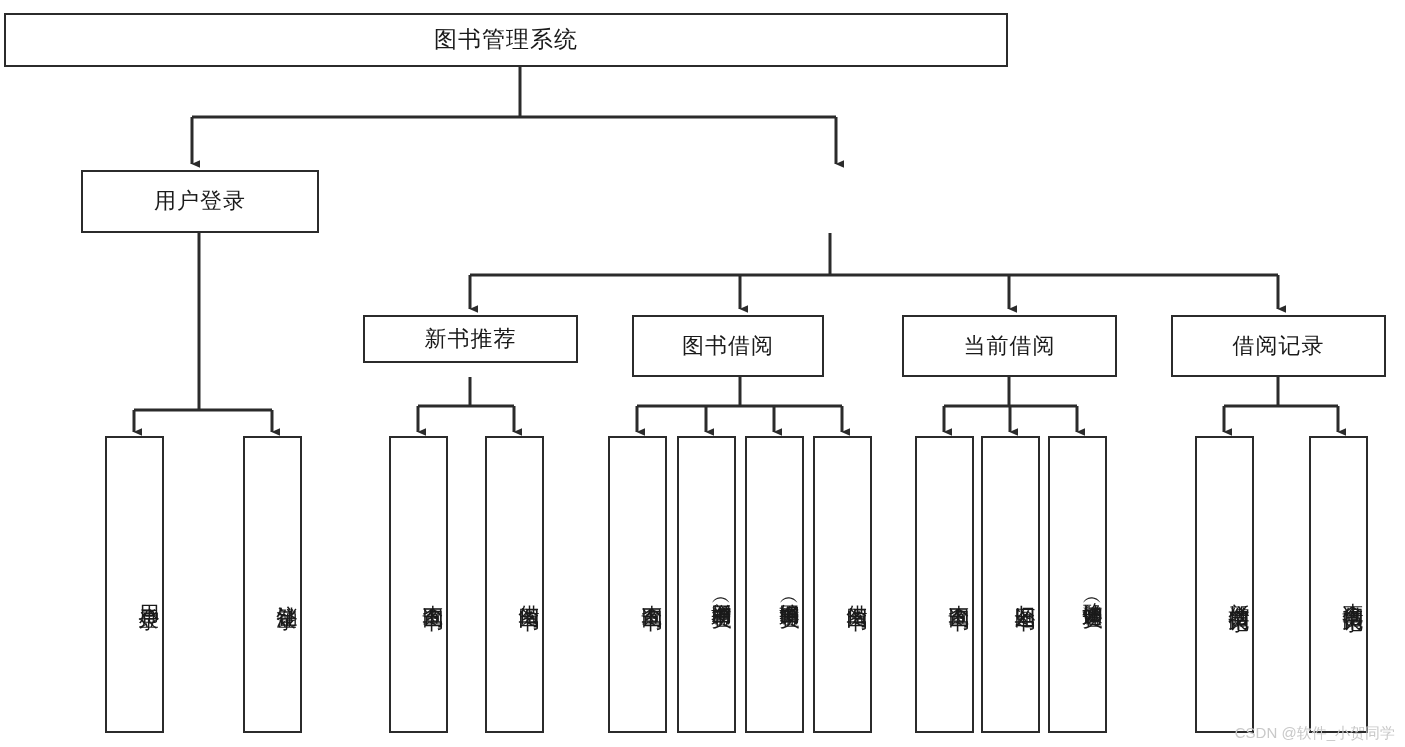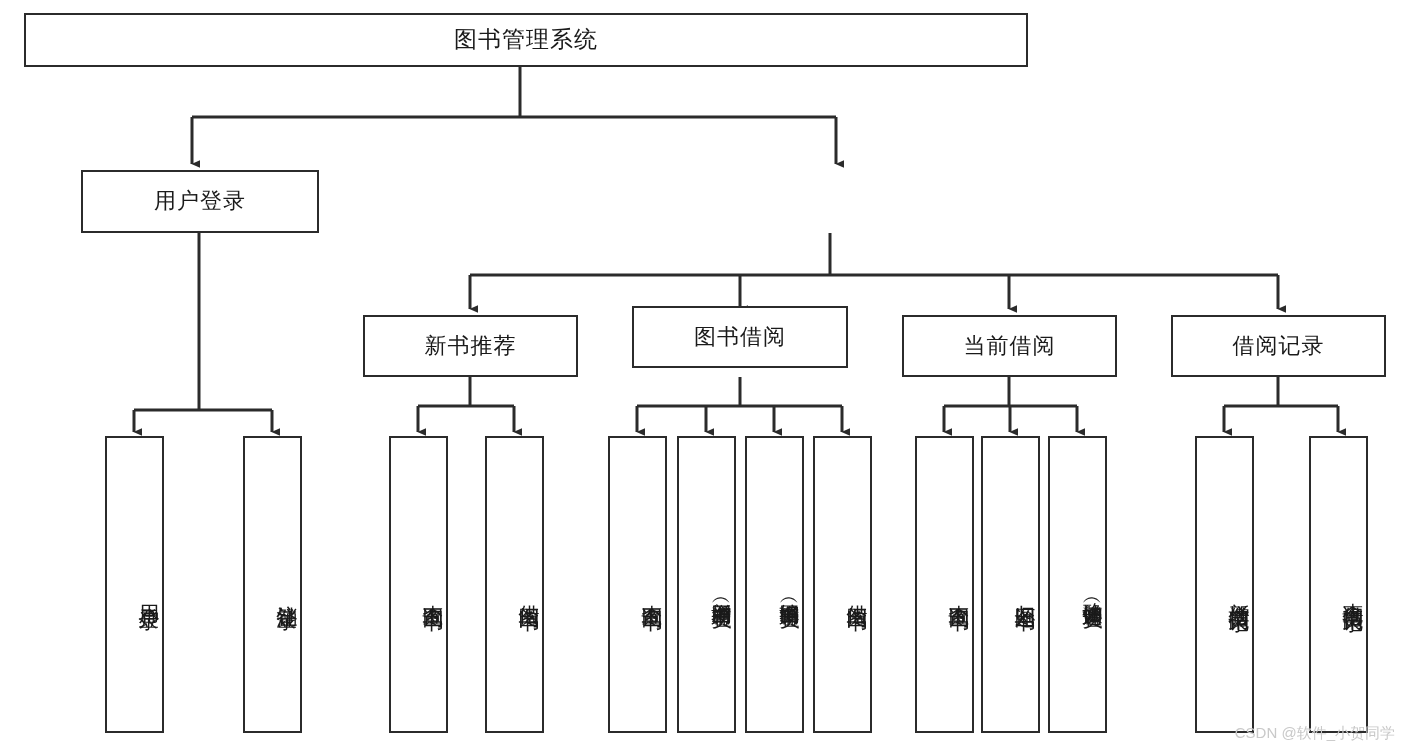--- a/index.html
+++ b/index.html
@@ -117,26 +117,26 @@
       <path d="M1010,406 L1010,432" marker-end="url(#arrowhead)"></path>
       <path d="M1077,406 L1077,432" marker-end="url(#arrowhead)"></path>
 
       <path d="M1278,377 L1278,406"></path>
       <path d="M1224,406 L1338,406"></path>
       <path d="M1224,406 L1224,432" marker-end="url(#arrowhead)"></path>
       <path d="M1338,406 L1338,432" marker-end="url(#arrowhead)"></path>
     </g>
   </svg>
 
-  <div class="node-box horizontal root" style="left:24px; top:13px; width:1004px; height:54px;">图书管理系统</div>
+  <div class="node-box horizontal root" style="left:4px; top:13px; width:1004px; height:54px;">图书管理系统</div>
 
   <div class="node-box horizontal" style="left:81px; top:170px; width:238px; height:63px;">用户登录</div>
 
-  <div class="node-box horizontal" style="left:363px; top:315px; width:215px; height:62px;">新书推荐</div>
-  <div class="node-box horizontal" style="left:632px; top:306px; width:216px; height:62px;">图书借阅</div>
+  <div class="node-box horizontal" style="left:363px; top:315px; width:215px; height:48px;">新书推荐</div>
+  <div class="node-box horizontal" style="left:632px; top:315px; width:192px; height:62px;">图书借阅</div>
   <div class="node-box horizontal" style="left:1171px; top:315px; width:215px; height:62px;">借阅记录</div>
   <div class="node-box horizontal" style="left:902px; top:315px; width:215px; height:62px;">当前借阅</div>
 
   <div class="node-box vertical" style="left:105px; top:436px; width:59px; height:297px;">用户登录</div>
   <div class="node-box vertical" style="left:243px; top:436px; width:59px; height:297px;">注销登录</div>
 
   <div class="node-box vertical" style="left:389px; top:436px; width:59px; height:297px;">查询图书</div>
   <div class="node-box vertical" style="left:485px; top:436px; width:59px; height:297px;">借阅图书</div>
 
   <div class="node-box vertical" style="left:608px; top:436px; width:59px; height:297px;">查询图书</div>

